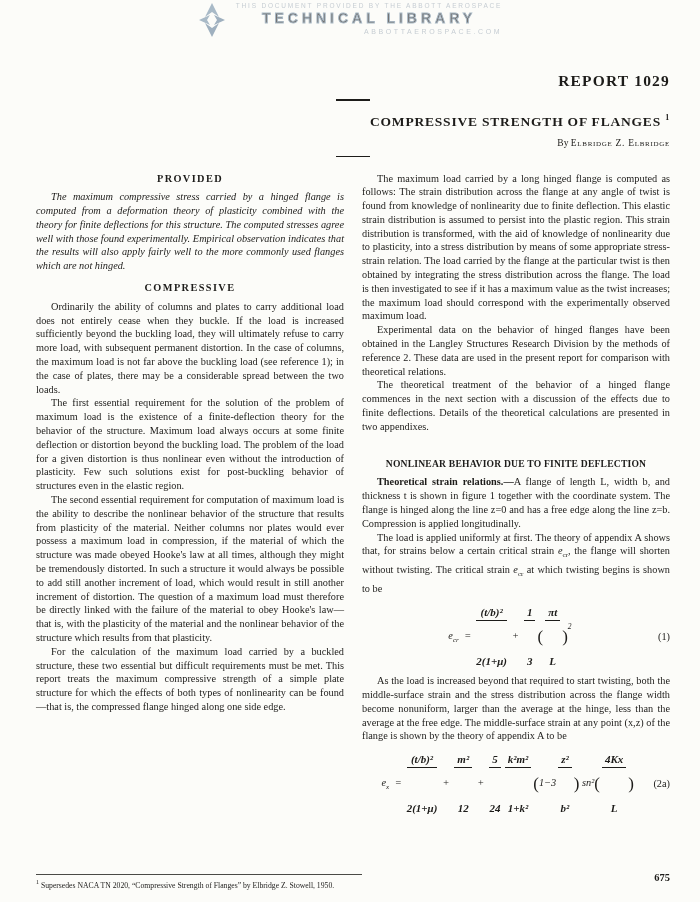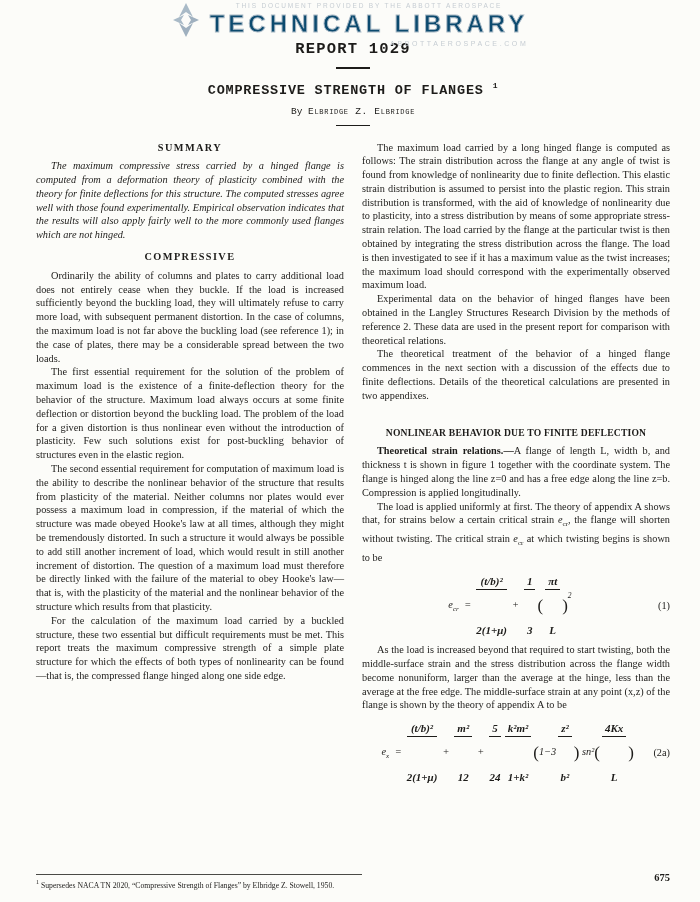--- a/index.html
+++ b/index.html
@@ -6,26 +6,26 @@
   * { margin:0; padding:0; box-sizing:border-box; }
   body { background:#e8e8e4; font-family:"Liberation Serif", serif; color:var(--ink); }
   .page { width:700px; height:902px; background:var(--paper); position:relative; overflow:hidden;
           padding:0 30px 0 36px; margin:0 auto; }
 
   
   .scan-header { position:absolute; top:2px; left:0; right:0; display:flex; justify-content:center; }
   .scan-header-inner { display:flex; align-items:flex-start; gap:10px; }
   .wm-lines { text-align:center; font-family:"Liberation Sans", sans-serif; }
   .wm-small { font-size:6.5px; letter-spacing:1.8px; color:var(--wm-light); }
-  .wm-big { font-weight:bold; font-size:24px; letter-spacing:4px; color:#0c4a6e;
+  .wm-big { font-weight:bold; font-size:14px; letter-spacing:4px; color:#737373;
             -webkit-text-stroke:0.9px var(--wm-stroke); margin-top:1px; }
   .wm-site { font-size:7px; letter-spacing:2.6px; color:var(--wm-light); text-align:right; margin-top:2px; }
 
   
-  .masthead { padding-top:40px; text-align:center;font-family:Liberation Mono, monospace; }
+  .masthead { padding-top:72px; text-align:right; }
   .report-no { font-size:15.5px; font-weight:bold; letter-spacing:1.2px; }
   .rule { width:34px; height:2px; background:var(--ink); margin:9px auto 12px; }
   .rule.thin { height:1px; margin:8px auto 0; }
   .article-title { font-size:13.5px; font-weight:bold; letter-spacing:0.8px; margin-top:8px; }
   .article-title sup { font-size:8px; }
   .byline { font-size:9.5px; margin-top:8px; }
   .byline .author { font-variant:small-caps; letter-spacing:0.7px; }
 
   
   .columns { display:flex; gap:18px; margin-top:15px; text-align:justify;
@@ -88,21 +88,21 @@
     <div class="report-no">REPORT 1029</div>
     <div class="rule"></div>
     <div class="article-title"><span>COMPRESSIVE STRENGTH OF FLANGES</span>&nbsp;<sup>1</sup></div>
     <div class="byline"><span>By</span> <span class="author">Elbridge Z. Elbridge</span></div>
     <div class="rule thin"></div>
   </div>
 
   <div class="columns">
 
     <div class="col">
-      <div class="col-heading">SUMMARY</div>
+      <div class="col-heading">PROVIDED</div>
       <p class="para summary-text">The maximum compressive stress carried by a hinged flange is computed from a deformation theory of plasticity combined with the theory for finite deflections for this structure. The computed stresses agree well with those found experimentally. Empirical observation indicates that the results will also apply fairly well to the more commonly used flanges which are not hinged.</p>
       <div class="col-heading spaced">COMPRESSIVE</div>
       <p class="para">Ordinarily the ability of columns and plates to carry additional load does not entirely cease when they buckle. If the load is increased sufficiently beyond the buckling load, they will ultimately refuse to carry more load, with subsequent permanent distortion. In the case of columns, the maximum load is not far above the buckling load (see reference 1); in the case of plates, there may be a considerable spread between the two loads.</p>
       <p class="para">The first essential requirement for the solution of the problem of maximum load is the existence of a finite-deflection theory for the behavior of the structure. Maximum load always occurs at some finite deflection or distortion beyond the buckling load. The problem of the load for a given distortion is thus nonlinear even without the introduction of plasticity. Few such solutions exist for post-buckling behavior of structures even in the elastic region.</p>
       <p class="para">The second essential requirement for computation of maximum load is the ability to describe the nonlinear behavior of the structure that results from plasticity of the material. Neither columns nor plates would ever possess a maximum load in compression, if the material of which the structure was made obeyed Hooke's law at all times, although they might be tremendously distorted. In such a structure it would always be possible to add still another increment of load, which would result in still another increment of distortion. The question of a maximum load must therefore be directly linked with the failure of the material to obey Hooke's law—that is, with the plasticity of the material and the nonlinear behavior of the structure which results from that plasticity.</p>
       <p class="para">For the calculation of the maximum load carried by a buckled structure, these two essential but difficult requirements must be met. This report treats the maximum compressive strength of a simple plate structure for which the effects of both types of nonlinearity can be found—that is, the compressed flange hinged along one side edge.</p>
     </div>
 
     <div class="col">
       <p class="para">The maximum load carried by a long hinged flange is computed as follows: The strain distribution across the flange at any angle of twist is found from knowledge of nonlinearity due to finite deflection. This elastic strain distribution is assumed to persist into the plastic region. This strain distribution is transformed, with the aid of knowledge of nonlinearity due to plasticity, into a stress distribution by means of some appropriate stress-strain relation. The load carried by the flange at the particular twist is then obtained by integrating the stress distribution across the flange. The load is then investigated to see if it has a maximum value as the twist increases; the maximum load should correspond with the experimentally observed maximum load.</p>

